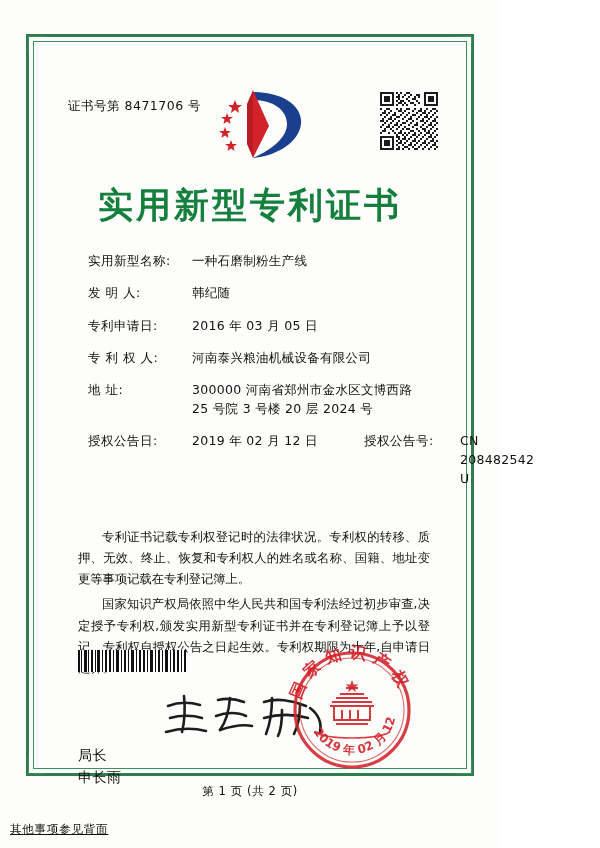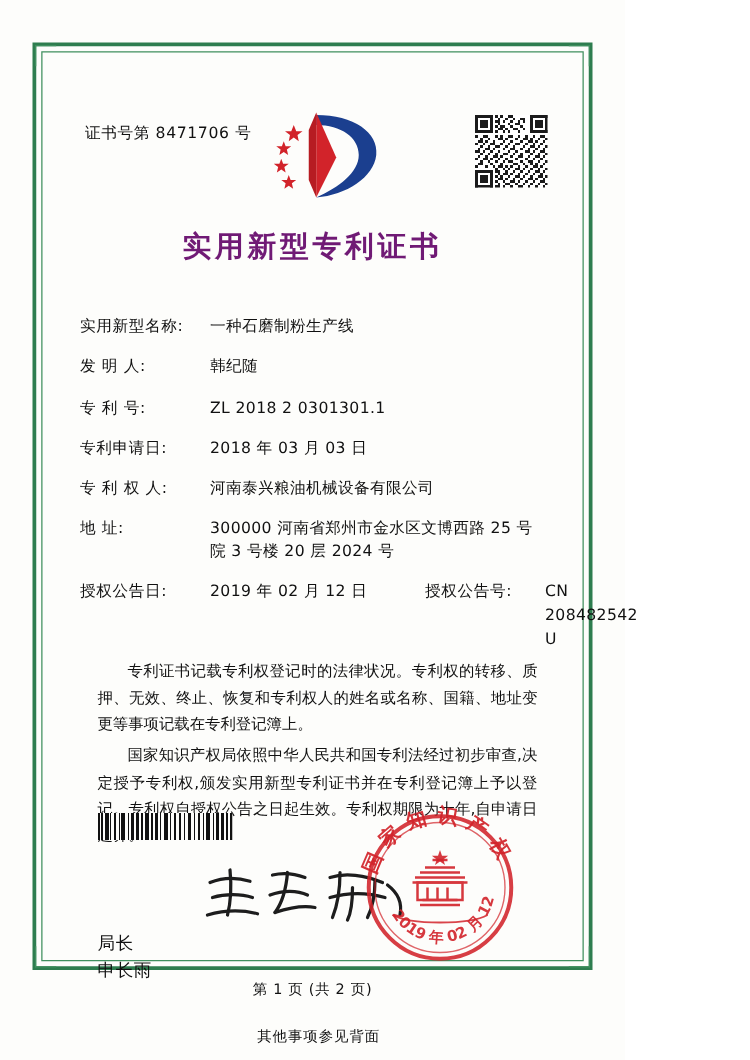--- a/index.html
+++ b/index.html
@@ -74,30 +74,30 @@
     width: 118px;
     height: 78px;
   }
 
   .doc-title {
     position: absolute;
     left: 0;
     right: 0;
     top: 182px;
     text-align: center;
-    font-size: 23px;
+    font-size: 35px;
     font-weight: bold;
     letter-spacing: 3px;
-    color: #701a75;
+    color: #15803d;
     font-family: "DejaVu Sans", sans-serif;
   }
 
   .fields {
     position: absolute;
-    left: 64px;
+    left: 88px;
     right: 72px;
     top: 252px;
     font-size: 12.5px;
     color: #111;
     line-height: 1.5;
   }
   .field-row {
     display: flex;
     margin-bottom: 13.5px;
     align-items: flex-start;
@@ -190,24 +190,25 @@
     font-size: 11.5px;
     color: #111;
     letter-spacing: 0.6px;
   }
 
   .footer-note {
     position: absolute;
     left: 10px;
     right: 0;
     top: 822px;
-    text-align: center;
+    text-align: left;
     font-size: 11.5px;
     color: #111;
     letter-spacing: 0.8px;
+    text-decoration: underline;
   }
 </style>
 </head>
 <body>
 
 <div class="page">
 
   <div class="border-outer"></div>
   <div class="border-inner"></div>
   <div class="corner tl"></div>
@@ -464,26 +465,22 @@
   <div class="fields">
     <div class="field-row">
       <div class="field-label">实用新型名称:</div>
       <div class="field-value">一种石磨制粉生产线</div>
     </div>
     <div class="field-row">
       <div class="field-label">发 明 人:</div>
       <div class="field-value">韩纪随</div>
     </div>
     <div class="field-row">
-      <div class="field-label">专 利 号:</div>
-      <div class="field-value">ZL 2018 2 0301301.1</div>
-    </div>
-    <div class="field-row">
       <div class="field-label">专利申请日:</div>
-      <div class="field-value">2018 年 03 月 03 日</div>
+      <div class="field-value">2016 年 03 月 05 日</div>
     </div>
     <div class="field-row">
       <div class="field-label">专 利 权 人:</div>
       <div class="field-value">河南泰兴粮油机械设备有限公司</div>
     </div>
     <div class="field-row">
       <div class="field-label">地 址:</div>
       <div class="field-value">300000 河南省郑州市金水区文博西路 25 号院 3 号楼 20 层 2024 号</div>
     </div>
     <div class="field-row split">

